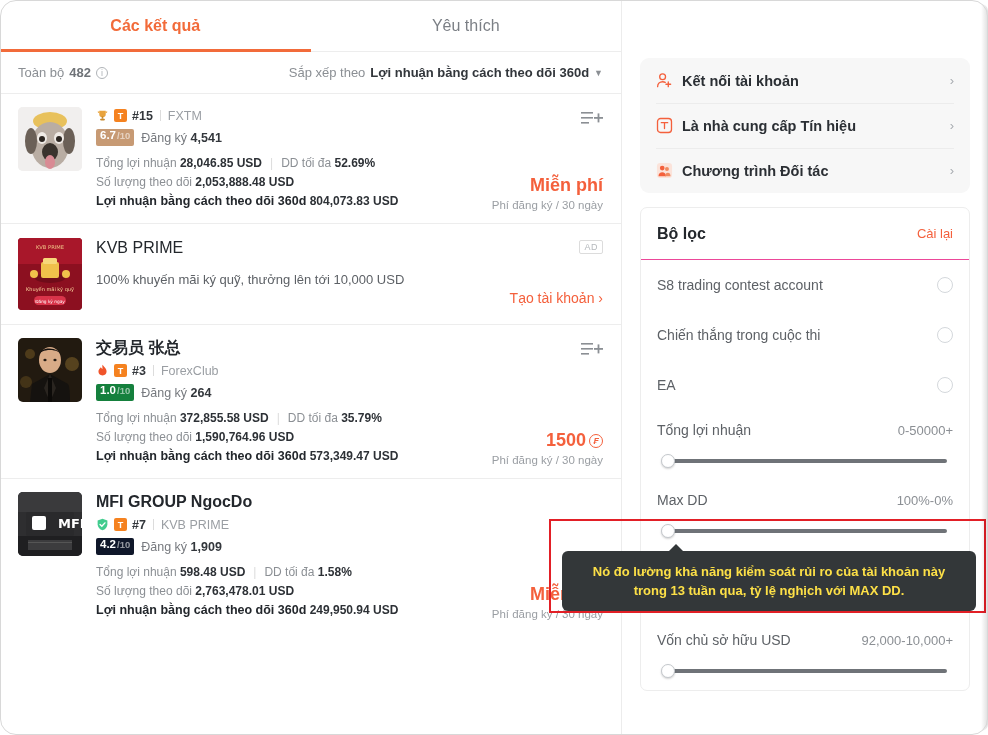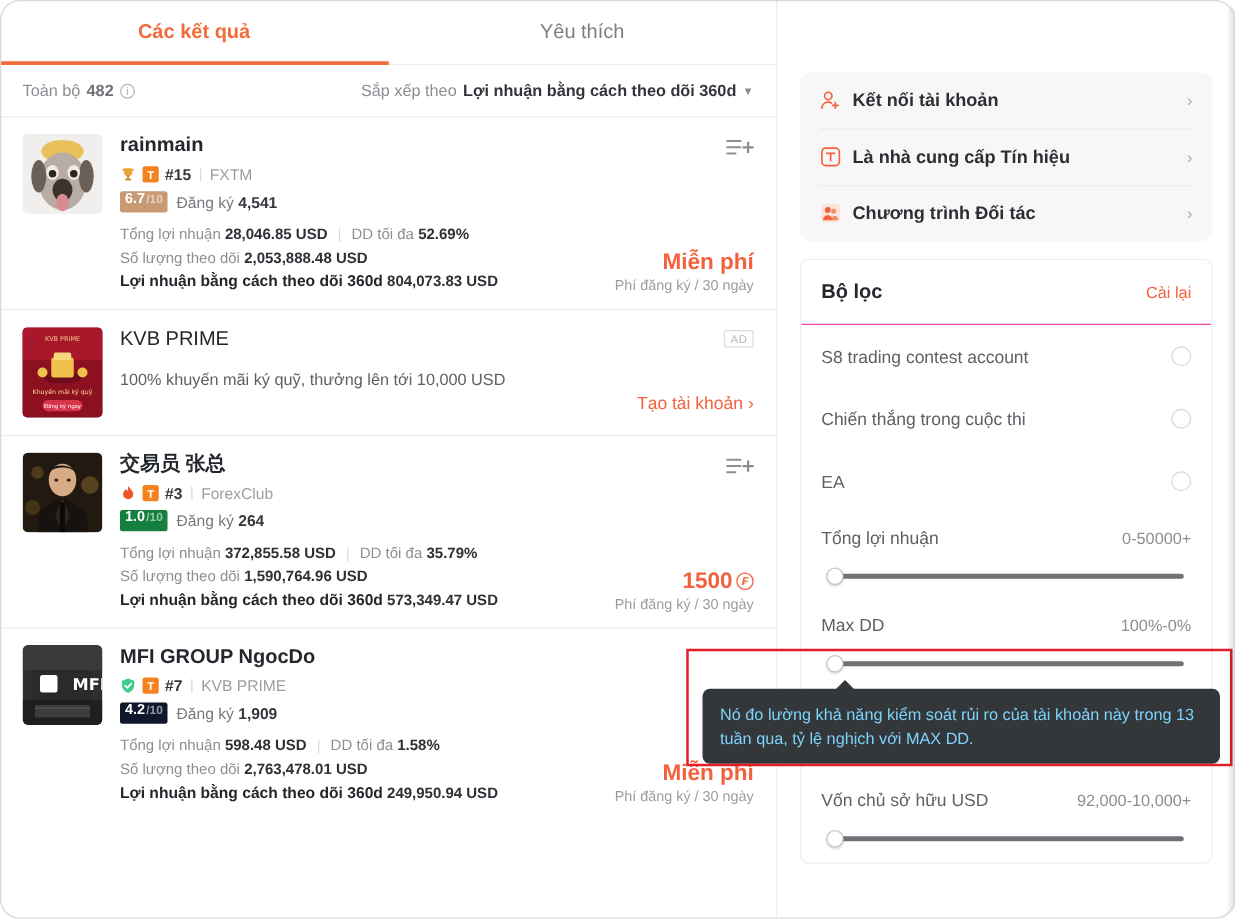--- a/index.html
+++ b/index.html
@@ -200,23 +200,23 @@
   }
   .slider .knob {
     position: absolute; left: 4px; top: 2px; width: 14px; height: 14px;
     border-radius: 50%; background: #fff; border: 1.5px solid #c4c8cc;
     box-shadow: 0 1px 2px rgba(0,0,0,.18); cursor: pointer;
   }
 
   
   .tooltip {
     position: absolute; left: 562px; top: 551px; width: 414px;
-    background: #333739; color: #7dd3fc; border-radius: 6px;
+    background: #333739; color: #fde047; border-radius: 6px;
     padding: 11px 14px; font-size: 13px; line-height: 19px;
-    font-weight: normal; z-index: 40;
+    font-weight: bold; z-index: 40; text-align: center;
   }
   .tooltip::after {
     content: ""; position: absolute; left: 106px; top: -7px;
     border-left: 8px solid transparent; border-right: 8px solid transparent;
     border-bottom: 8px solid #333739;
   }
   .redbox {
     position: absolute; left: 549px; top: 519px; width: 437px; height: 94px;
     border: 2px solid #e21f26; z-index: 45; pointer-events: none;
   }
@@ -266,21 +266,20 @@
           <ellipse cx="51" cy="34" rx="6" ry="13" fill="#6b6057"></ellipse>
           <ellipse cx="24" cy="31" rx="5" ry="6" fill="#efeae5"></ellipse>
           <ellipse cx="41" cy="31" rx="5" ry="6" fill="#efeae5"></ellipse>
           <circle cx="24" cy="32" r="3" fill="#2b2520"></circle>
           <circle cx="41" cy="32" r="3" fill="#2b2520"></circle>
           <ellipse cx="32" cy="45" rx="8" ry="9" fill="#3a332d"></ellipse>
           <ellipse cx="32" cy="55" rx="5" ry="7" fill="#d98b94"></ellipse>
         </svg>
       </div>
       <div class="card-body">
-        <div class="card-title">rainmain</div>
         <div class="meta-row">
           <svg class="badge-ico" viewBox="0 0 16 16">
             <path d="M4 2h8v4a4 4 0 0 1-8 0z" fill="#e8a33d"></path>
             <path d="M2 3h2v2a2 2 0 0 1-2-2zM12 3h2a2 2 0 0 1-2 2z" fill="#e8a33d"></path>
             <rect x="7" y="9" width="2" height="3" fill="#c98a2c"></rect>
             <rect x="5" y="12" width="6" height="2" rx="1" fill="#c98a2c"></rect>
           </svg>
           <span class="tbadge">T</span>
           <span class="rank">#15</span>
           <span class="divider-v"></span>

